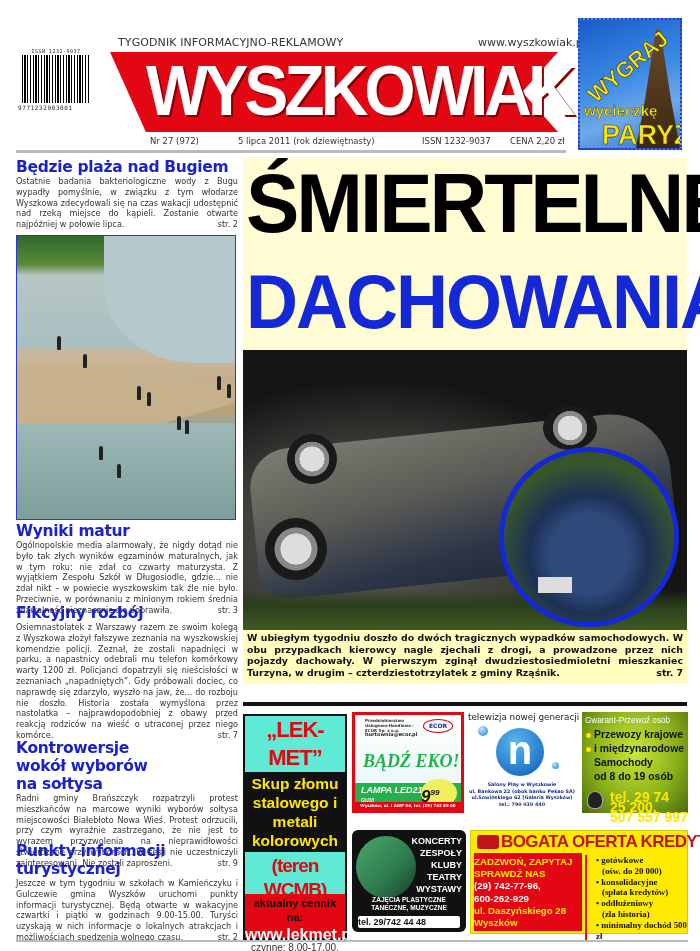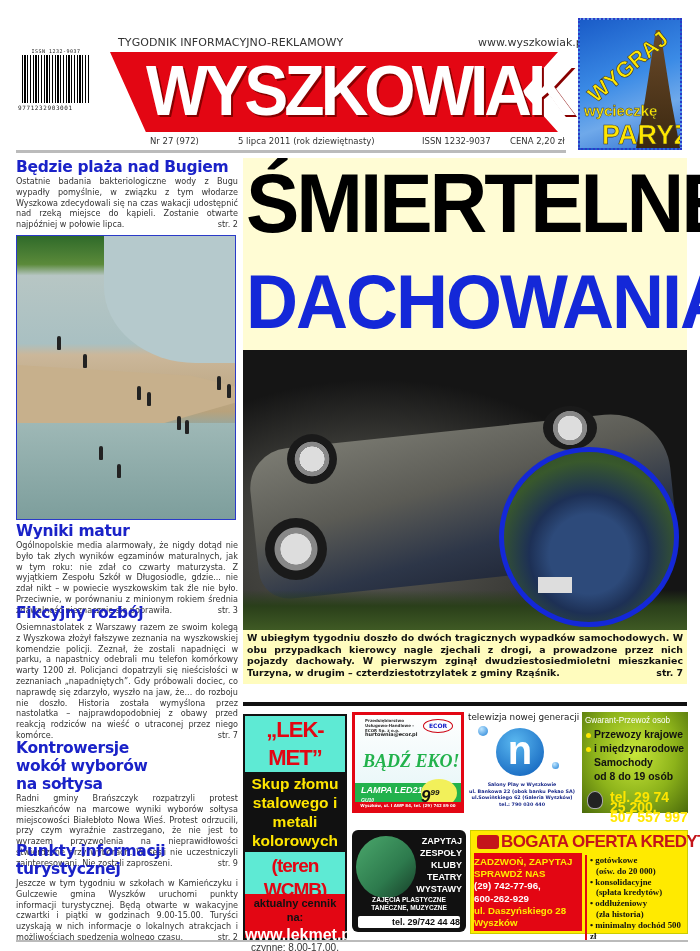--- a/index.html
+++ b/index.html
@@ -75,27 +75,27 @@
 #gwarant{left:582px;top:712px;width:106px;height:101px;background:radial-gradient(ellipse at 50% 40%,#c9e83a 0%,#8cb21a 55%,#4a6a0a 100%);font-family:"Liberation Sans",sans-serif}
 #gwarant .hd{position:absolute;left:3px;top:4px;font-size:8.2px;color:#fff;white-space:nowrap}
 #gwarant .l{position:absolute;left:4px;font-size:10.4px;font-weight:bold;color:#111;white-space:nowrap;line-height:13px}
 #gwarant .dot{display:inline-block;width:5px;height:5px;background:#ffe600;border-radius:50%;margin-right:3px;vertical-align:middle}
 #gwarant .tel{position:absolute;left:28px;top:80px;font-size:14px;font-weight:bold;color:#ffe600;line-height:10px}
 #gwarant .badge{position:absolute;left:5px;top:79px;width:16px;height:18px;background:#222;border-radius:50% 50% 40% 40%;border:1px solid #aaa}
 #nowy{left:352px;top:830px;width:114px;height:102px;background:#111;border-radius:6px;font-family:"Liberation Sans",sans-serif;overflow:hidden}
 #nowy .img{position:absolute;left:4px;top:6px;width:60px;height:62px;border-radius:50%;background:linear-gradient(135deg,#4ba86c,#2d7a4d 60%,#173d28)}
 #nowy .cat{position:absolute;right:4px;font-size:9px;font-weight:bold;color:#fff;line-height:11px;text-align:right}
 #nowy .zaj{position:absolute;left:0;top:66px;width:114px;text-align:center;font-size:6.6px;color:#fff;font-weight:bold;line-height:8.4px}
-#nowy .tel{position:absolute;left:6px;top:86px;width:102px;height:12px;background:#fff;border-radius:2px;text-align:right;font-size:9px;font-weight:bold;line-height:12px;color:#111}
+#nowy .tel{position:absolute;left:6px;top:86px;width:102px;height:12px;background:#fff;border-radius:2px;text-align:left;font-size:9px;font-weight:bold;line-height:12px;color:#111}
 #kredyt{left:470px;top:830px;width:218px;height:104px;background:#ffea00;border:1px solid #cc0}
 #kredyt .ttl{position:absolute;left:6px;top:1px;font-family:"Liberation Sans",sans-serif;font-weight:bold;font-size:17px;color:#c4141b;letter-spacing:-.6px;white-space:nowrap}
 #kredyt .mlogo{display:inline-block;width:22px;height:14px;background:#c4141b;border-radius:3px;vertical-align:-2px;margin-right:2px}
 #kredyt .red{position:absolute;left:3px;top:22px;width:108px;height:78px;background:#e30613;text-align:left;font-family:"Liberation Sans",sans-serif;font-weight:bold;color:#fff;font-size:9.7px;line-height:12.2px;padding-top:3px}
 #kredyt .red .y{color:#ffea00}
-#kredyt .list{position:absolute;left:114px;top:24px;width:104px;font-family:"Liberation Serif",serif;font-weight:bold;font-size:8.8px;line-height:10.8px;color:#111;border-left:2px solid #e30613;padding-left:3px}
+#kredyt .list{position:absolute;left:114px;top:24px;width:104px;font-family:"Liberation Serif",serif;font-weight:bold;font-size:8.8px;line-height:10.8px;color:#111;border-left:2px solid #e30613;padding-left:9px}
 #bottom-rule{left:16px;top:940px;width:672px;height:2px;background:#bbb}
 </style>
 </head>
 <body>
 
 <div id="barcode" class="abs">
   <span class="issn">ISSN 1232-9037</span>
   <div class="bars"></div>
   <span class="num">9771232903001</span>
 </div>
@@ -217,21 +217,21 @@
   <div class="l" style="top:58px;left:12px">od 8 do 19 osób</div>
   <div class="badge"></div>
   <div class="tel">
     <div>tel. 29 74 25 200,</div>
     <div>507 557 997</div>
   </div>
 </div>
 
 <div id="nowy" class="abs">
   <div class="img"></div>
-  <div class="cat" style="top:6px">ZAPYTAJ</div>
+  <div class="cat" style="top:6px">KONCERTY</div>
   <div class="cat" style="top:18px">ZESPOŁY</div>
   <div class="cat" style="top:30px">KLUBY</div>
   <div class="cat" style="top:42px">TEATRY</div>
   <div class="cat" style="top:54px">WYSTAWY</div>
   <div class="zaj">
     <div>ZAJĘCIA PLASTYCZNE</div>
     <div>TANECZNE, MUZYCZNE</div>
   </div>
   <div class="tel">tel. 29/742 44 48</div>
 </div>

